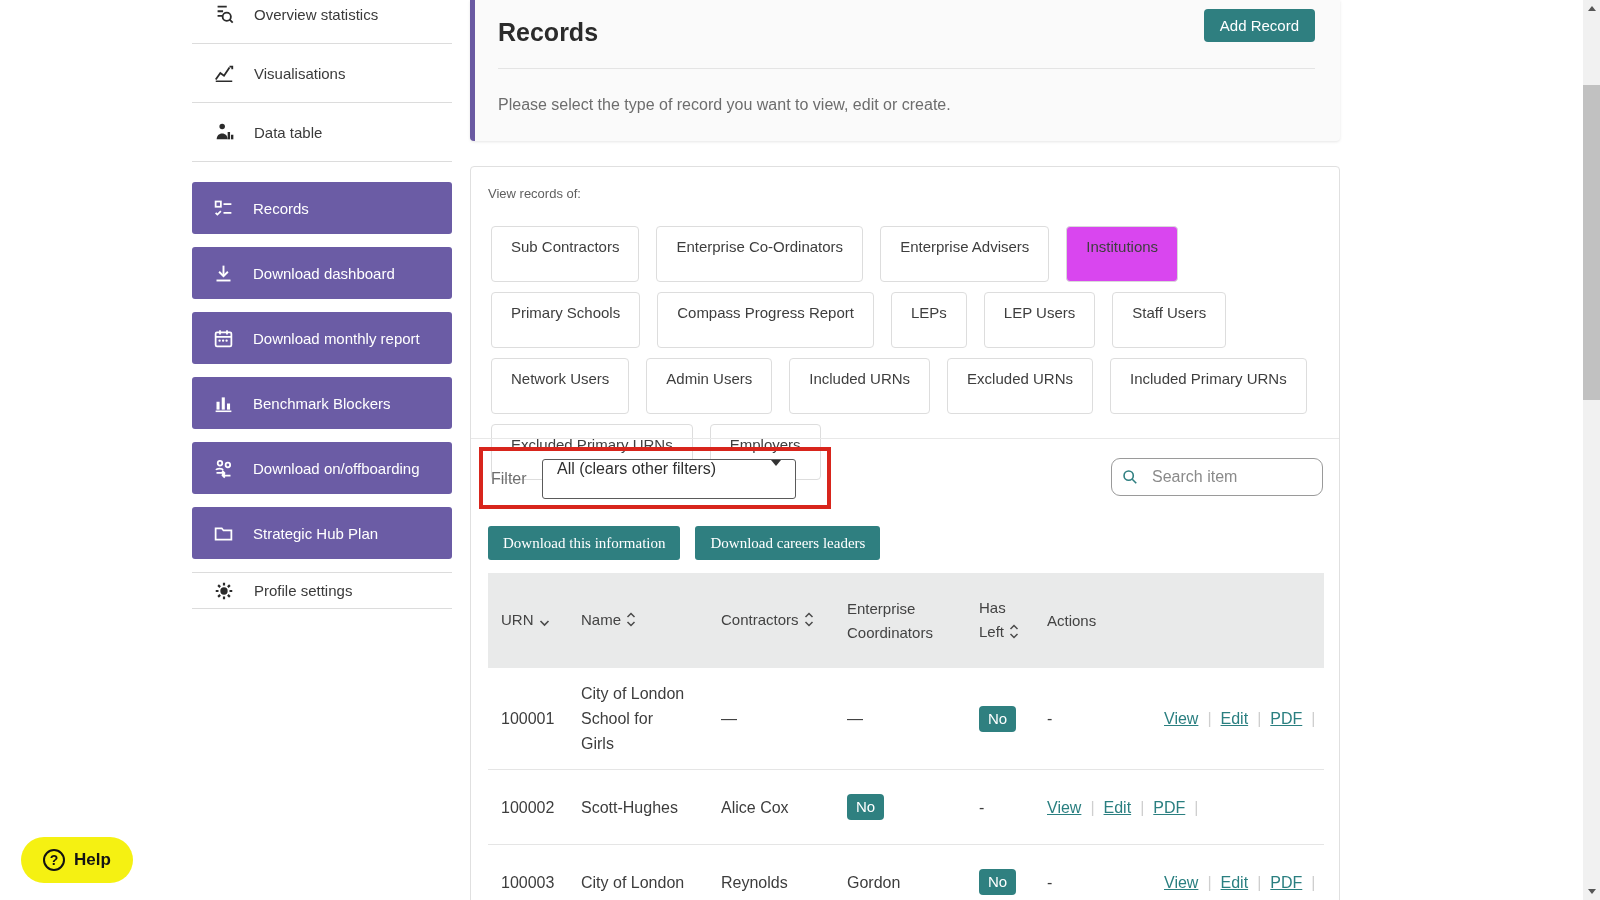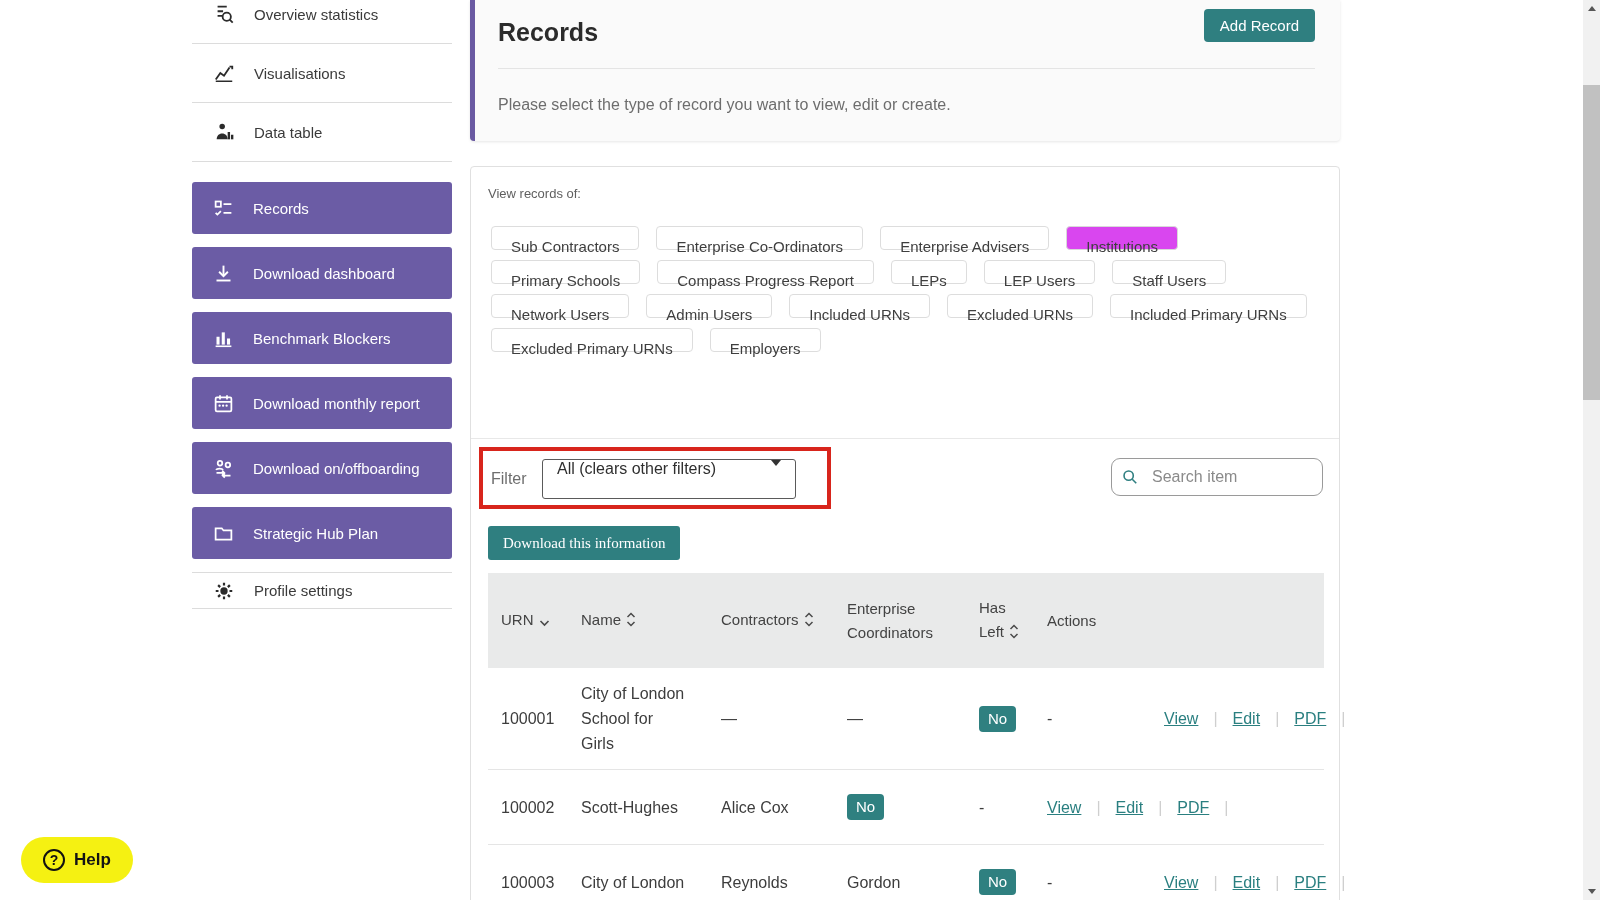--- a/index.html
+++ b/index.html
@@ -32,21 +32,21 @@
              background:#2f7f80; color:#fff; border:none; border-radius:4px;
              font-size:15px; font-family:inherit; cursor:pointer; }
   .card-divider { position:absolute; top:68px; left:23px; right:25px; border-top:1px solid #e4e4e4; }
   .card-subtitle { position:absolute; left:23px; top:96px; font-size:16px; color:#6d6d6d; }
 
   .panel { position:relative; margin-top:25px; height:762px; background:#fff;
            border:1px solid #e0e0e0; border-radius:4px; }
   .view-label { position:absolute; left:17px; top:19px; font-size:13px; color:#5f5f5f; }
   .chips { position:absolute; left:20px; top:59px; right:14px; }
   .chip-row { display:flex; gap:17px; margin-bottom:10px; }
-  .chip { height:24px; line-height:39px; padding:0 19px; background:#fff;
+  .chip { height:56px; line-height:39px; padding:0 19px; background:#fff;
           border:1px solid #ddd; border-radius:4px; font-size:15px; color:#3e3e3e;
           white-space:nowrap; cursor:pointer; }
   .chip.selected { background:#d946ef; border-color:#d9d9d9; }
   .panel-divider { position:absolute; left:0; right:0; top:271px; border-top:1px solid #e8e8e8; }
 
   .filter-label { position:absolute; left:20px; top:292px; height:40px; line-height:40px;
                   font-size:16px; color:#6e6e6e; }
   .filter-select { position:absolute; left:71px; top:292px; width:254px; height:40px;
                    border:1px solid #5a5a5a; border-radius:3px; background:#fff;
                    display:flex; align-items:flex-start; padding:0 14px; cursor:pointer; }
@@ -74,21 +74,21 @@
                     padding-left:13px; align-items:center; }
   .t-head { background:#e9eaea; height:95px; font-size:15px; color:#434343; line-height:24px; }
   .t-head > div { padding-right:22px; }
   .sort-ic { display:inline-block; vertical-align:-2px; margin-left:5px; }
   .t-row { background:#fff; border-bottom:1px solid #e5e5e5; min-height:75px;
            padding-top:13px; padding-bottom:13px; line-height:25px; color:#3d3d3d; }
   .t-row > div { padding-right:25px; }
   .cell-name { max-width:132px; }
   .badge { display:inline-block; background:#2f8080; color:#fff; border-radius:4px;
            padding:2px 9px; font-size:15px; line-height:22px; }
-  .actions { display:flex; align-items:flex-start; gap:15px; white-space:nowrap; }
+  .actions { display:flex; align-items:flex-start; gap:9px; white-space:nowrap; }
   .actions a { color:#2a7f80; text-decoration:underline; cursor:pointer; }
   .act-sep { color:#cfcfcf; }
 
   
   .help-btn { position:absolute; left:21px; top:837px; width:112px; height:46px;
               background:#f5f112; border:none; border-radius:23px; display:flex;
               align-items:center; justify-content:center; gap:9px; cursor:pointer;
               font-family:inherit; z-index:50; }
   .help-q { width:22px; height:22px; border:2.5px solid #111; border-radius:50%;
             display:flex; align-items:center; justify-content:center;
@@ -160,38 +160,38 @@
         <svg viewBox="0 0 24 24" fill="none" stroke="currentColor" stroke-width="2.2">
             <path d="M12 3v11"></path>
             <path d="M7 10l5 5 5-5"></path>
             <path d="M4 20h16"></path>
           </svg>
       </span>
       <span>Download dashboard</span>
     </div>
     <div class="sp-item">
       <span class="ic">
+        <svg viewBox="0 0 24 24" fill="none" stroke="currentColor" stroke-width="2">
+            <rect x="3" y="5" width="18" height="16" rx="1.5"></rect>
+            <path d="M8 2.5v5M16 2.5v5M3 10h18"></path>
+            <path d="M7.5 14.5h.1M11.5 14.5h.1M15.5 14.5h.1" stroke-linecap="round" stroke-width="2.6"></path>
+          </svg>
+      </span>
+      <span>Download monthly report</span>
+    </div>
+    <div class="sp-item">
+      <span class="ic">
         <svg viewBox="0 0 24 24" fill="currentColor">
             <rect x="4" y="10" width="3.5" height="9"></rect>
             <rect x="10" y="5" width="3.5" height="14"></rect>
             <rect x="16" y="12" width="3.5" height="7"></rect>
             <rect x="3" y="20" width="18" height="1.8"></rect>
           </svg>
       </span>
       <span>Benchmark Blockers</span>
-    </div>
-    <div class="sp-item">
-      <span class="ic">
-        <svg viewBox="0 0 24 24" fill="none" stroke="currentColor" stroke-width="2">
-            <rect x="3" y="5" width="18" height="16" rx="1.5"></rect>
-            <path d="M8 2.5v5M16 2.5v5M3 10h18"></path>
-            <path d="M7.5 14.5h.1M11.5 14.5h.1M15.5 14.5h.1" stroke-linecap="round" stroke-width="2.6"></path>
-          </svg>
-      </span>
-      <span>Download monthly report</span>
     </div>
     <div class="sp-item">
       <span class="ic">
         <svg viewBox="0 0 24 24" fill="none" stroke="currentColor" stroke-width="2">
             <circle cx="8" cy="6" r="2.6"></circle>
             <circle cx="17" cy="8" r="2.6"></circle>
             <path d="M3.5 13.5c1-2 7-2 8 0"></path>
             <path d="M4 17h9M10.5 14.5L13 17l-2.5 2.5"></path>
             <path d="M20 21H11M13.5 18.5L11 21l2.5 2.5" transform="translate(0,-1)"></path>
           </svg>
@@ -272,20 +272,21 @@
     <div class="search-box">
       <svg viewBox="0 0 18 18" fill="none" stroke="#2f7f80" stroke-width="1.8">
           <circle cx="7.5" cy="7.5" r="5.2"></circle>
           <path d="M11.5 11.5L16 16"></path>
         </svg>
       <input type="text" placeholder="Search item" style="">
     </div>
 
     <div class="dl-row">
       <button class="dl-btn">Download this information</button>
+      <button class="dl-btn">Download careers leaders</button>
     </div>
 
     <div class="table">
       <div class="t-head">
         <div><span>URN</span><span class="sort-ic"><svg width="11" height="8" viewBox="0 0 11 8" fill="none" stroke="#4a4a4a" stroke-width="1.6">
                 <path d="M1.5 2l4 4 4-4"></path>
               </svg></span></div>
         <div><span>Name</span><span class="sort-ic"><svg width="10" height="15" viewBox="0 0 10 15" fill="none" stroke="#4a4a4a" stroke-width="1.5">
                 <path d="M1.5 5l3.5-3.5L8.5 5"></path>
                 <path d="M1.5 10l3.5 3.5L8.5 10"></path>

